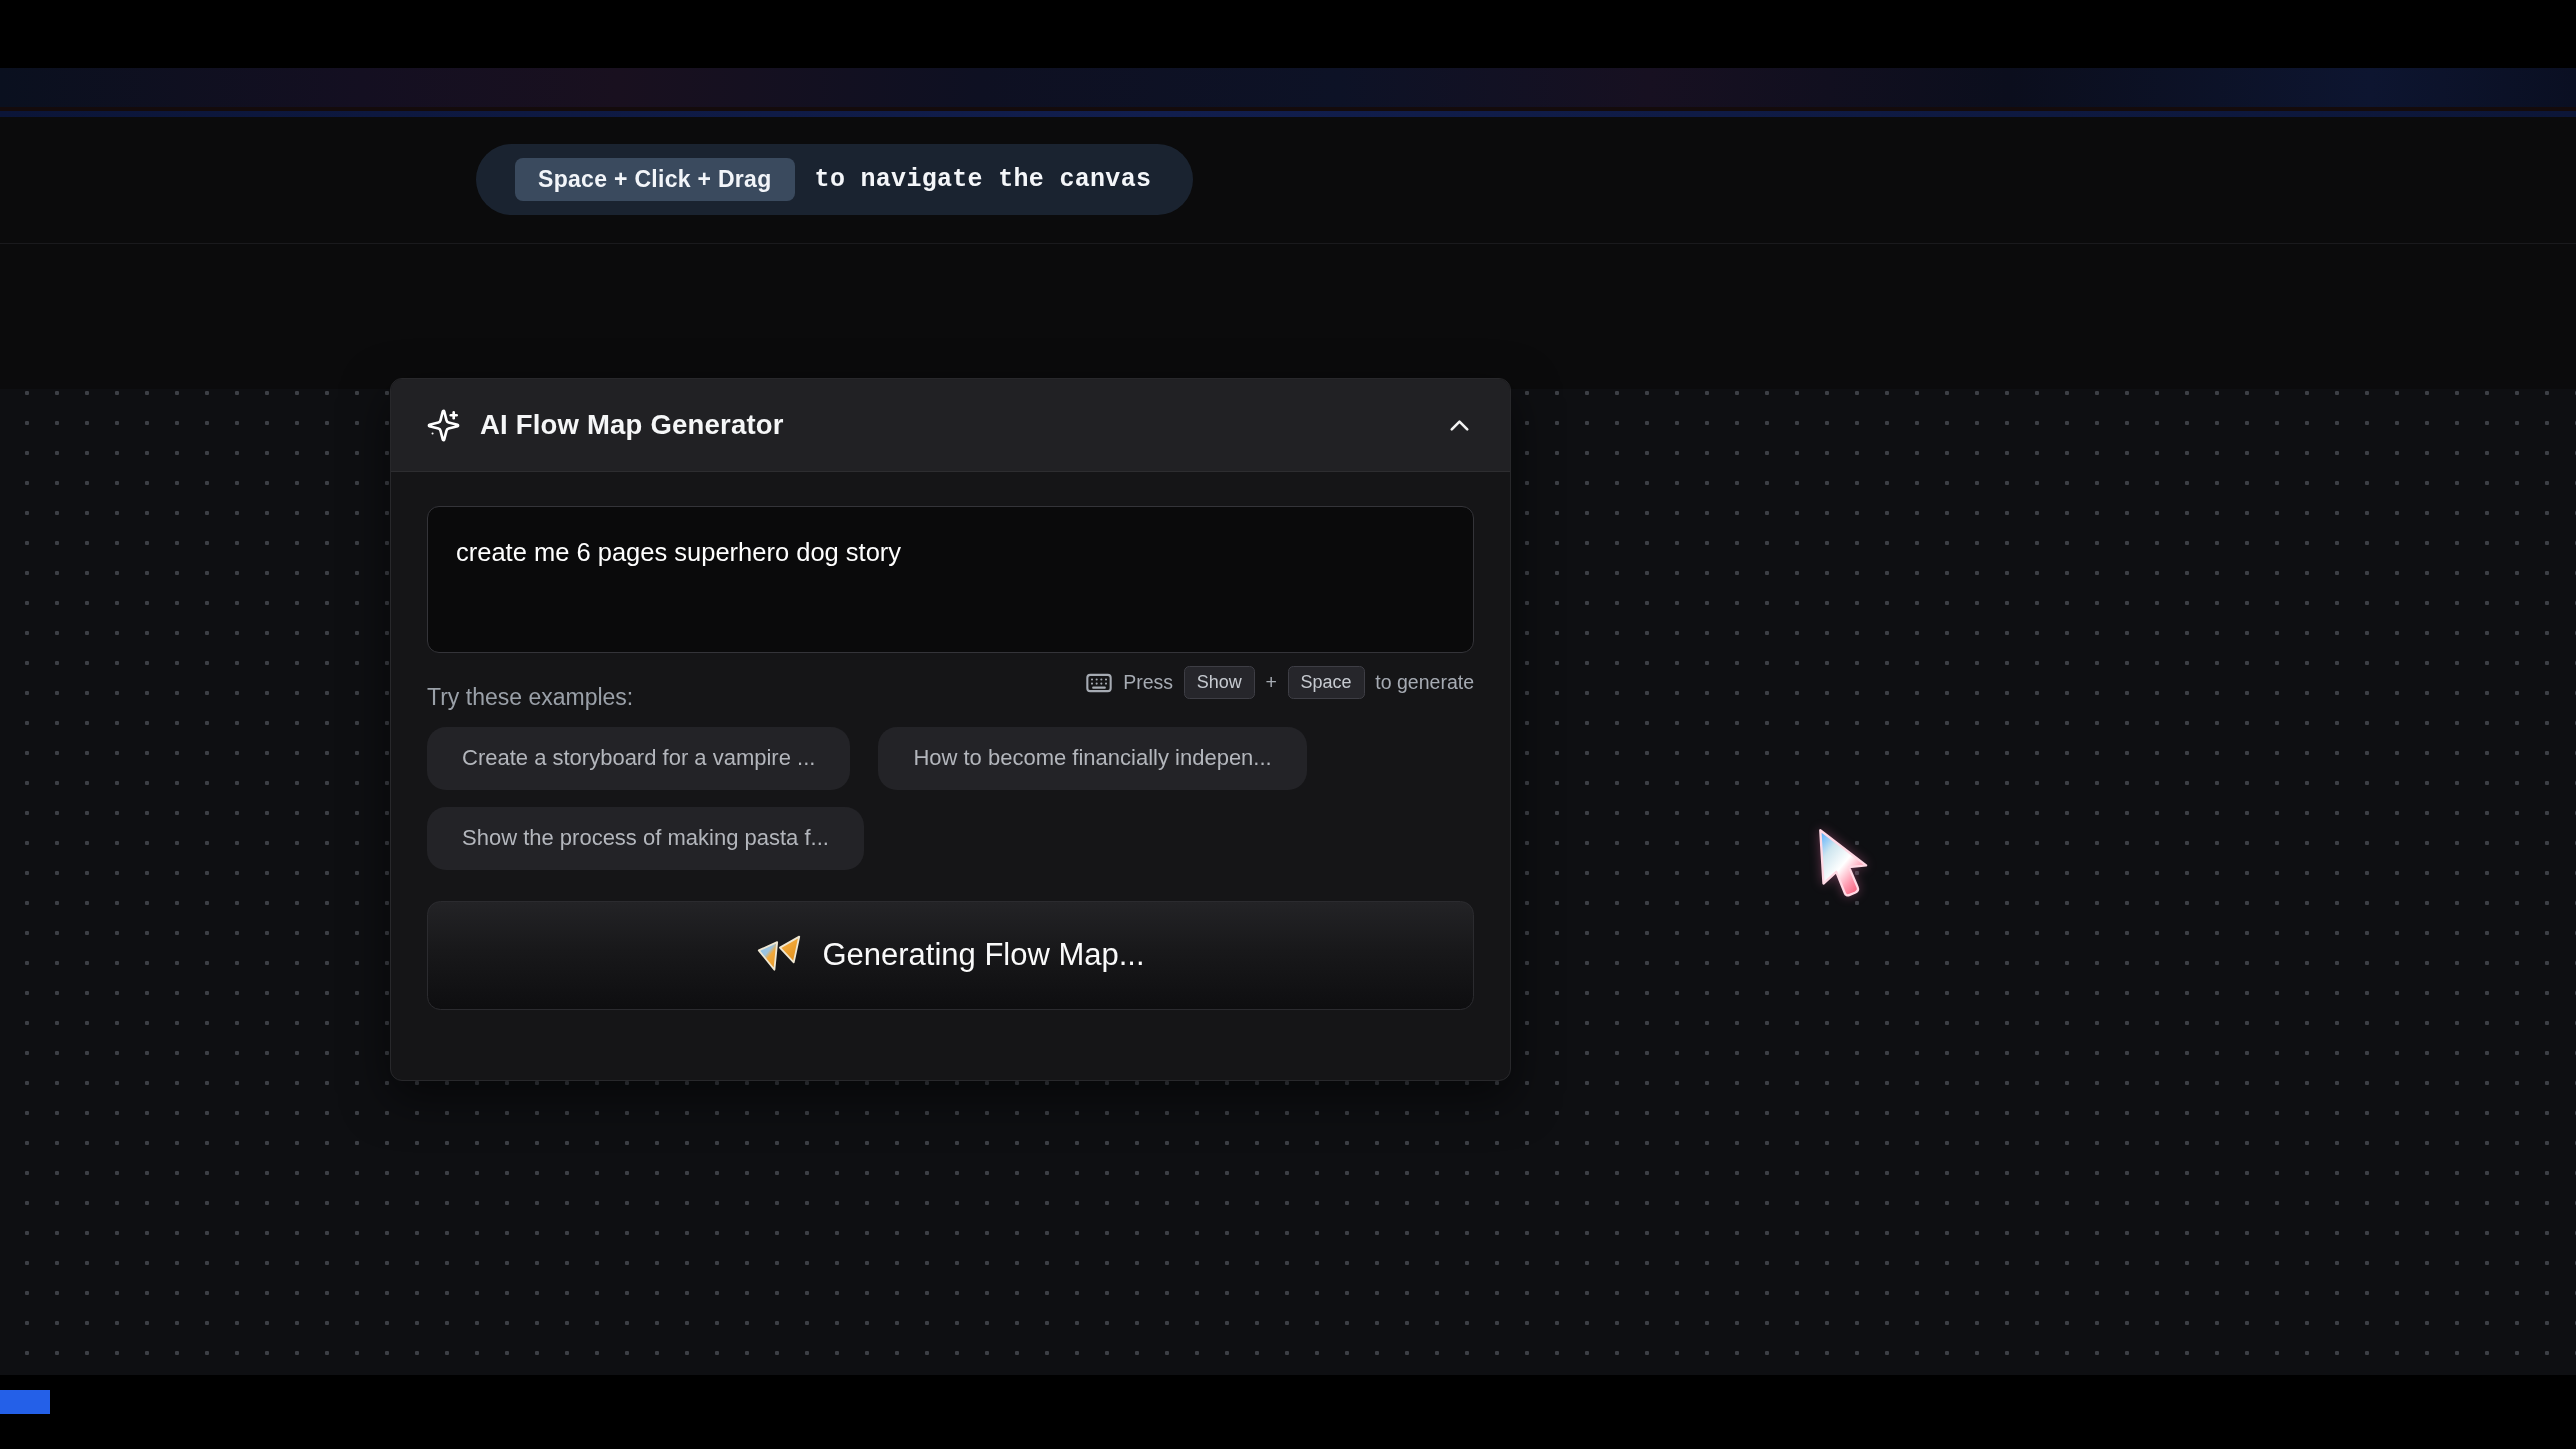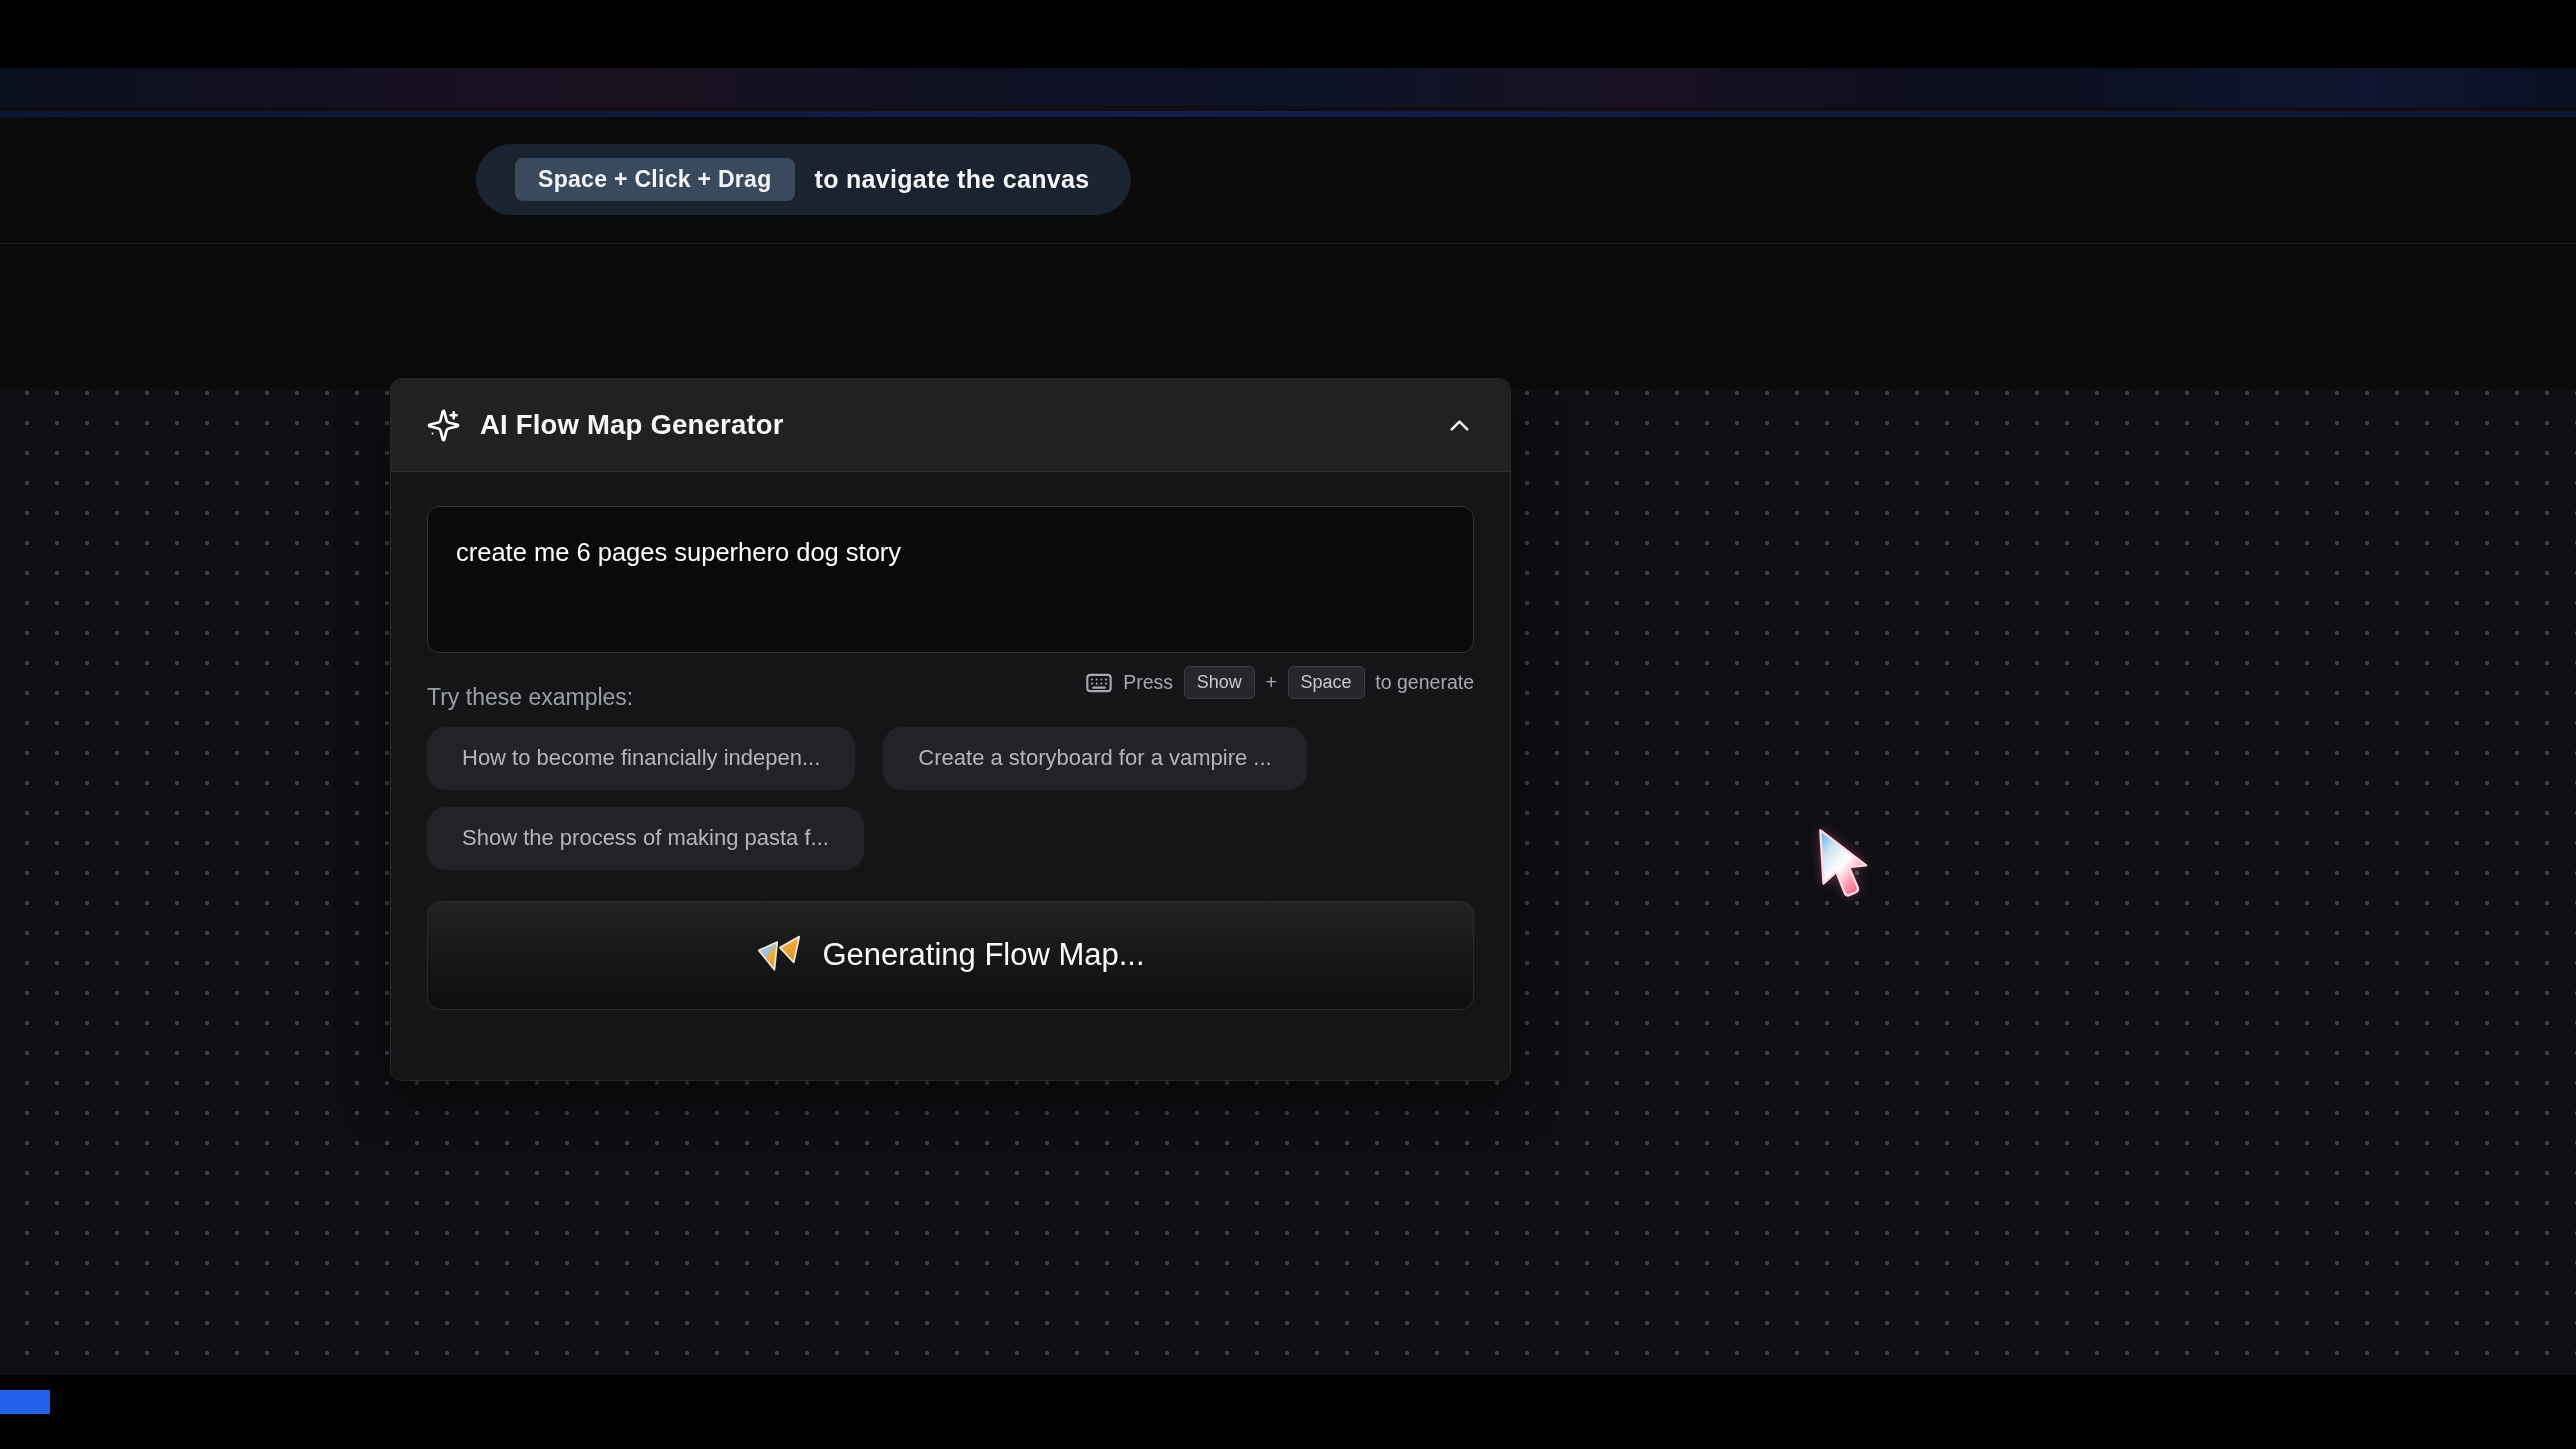--- a/index.html
+++ b/index.html
@@ -41,21 +41,21 @@
   
   .nav-hint {
     position:absolute; left:476px; top:144px; height:71px;
     display:flex; align-items:center; gap:20px;
     background:rgba(28,38,52,0.92); border-radius:40px; padding:0 42px 0 39px;
   }
   .nav-hint .kbd-big {
     background:#3a4a5e; border-radius:8px; padding:8px 23px;
     color:#f2f5f9; font-size:23px; font-weight:bold; letter-spacing:0.3px;
   }
-  .nav-hint .hint-text { color:#f4f6f9; font-size:25px; font-weight:bold; letter-spacing:0.3px; }
+  .nav-hint .hint-text { color:#f4f6f9; font-size:25px; font-weight:bold; letter-spacing:0.3px;font-family:Liberation Mono, monospace; }
 
   
   .panel {
     position:absolute; left:390px; top:378px; width:1121px; height:703px;
     background:#151517; border:0.7px solid #28282b; border-radius:12px;
     box-shadow:0 16px 47px rgba(0,0,0,0.55);
   }
   .panel-header {
     height:93px; background:#212124; border-bottom:0.7px solid #2d2d30;
     border-radius:11.4px 11.4px 0 0;
@@ -159,22 +159,22 @@
         </span>
         <span>Press</span>
         <kbd>Show</kbd>
         <span>+</span>
         <kbd>Space</kbd>
         <span>to generate</span>
       </span>
     </div>
 
     <div class="chips">
+      <button class="chip">Create a storyboard for a vampire ...</button>
       <button class="chip">How to become financially indepen...</button>
-      <button class="chip">Create a storyboard for a vampire ...</button>
       <button class="chip">Show the process of making pasta f...</button>
     </div>
 
     <button class="generate-btn">
       <span>
         <svg width="46" height="46" viewBox="0 0 100 100">
           <defs>
             <linearGradient id="wingL" x1="0%" y1="0%" x2="80%" y2="100%">
               <stop offset="0%" stop-color="#8ec6ea"></stop>
               <stop offset="45%" stop-color="#9cc3de"></stop>

